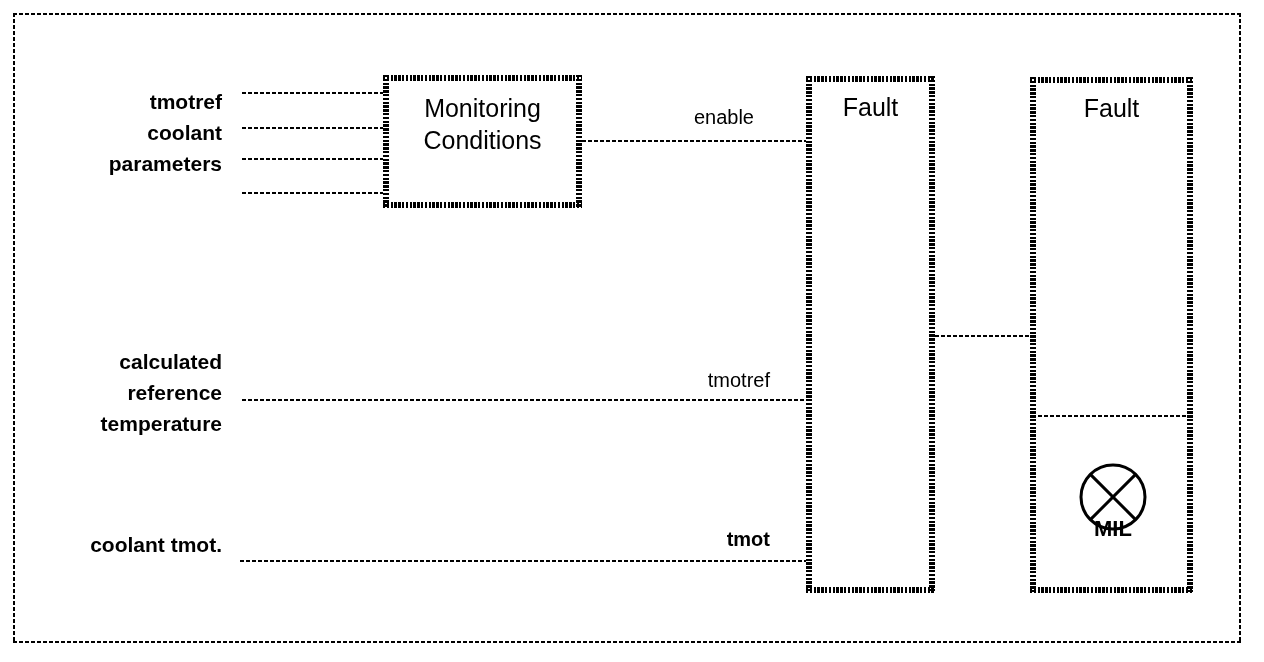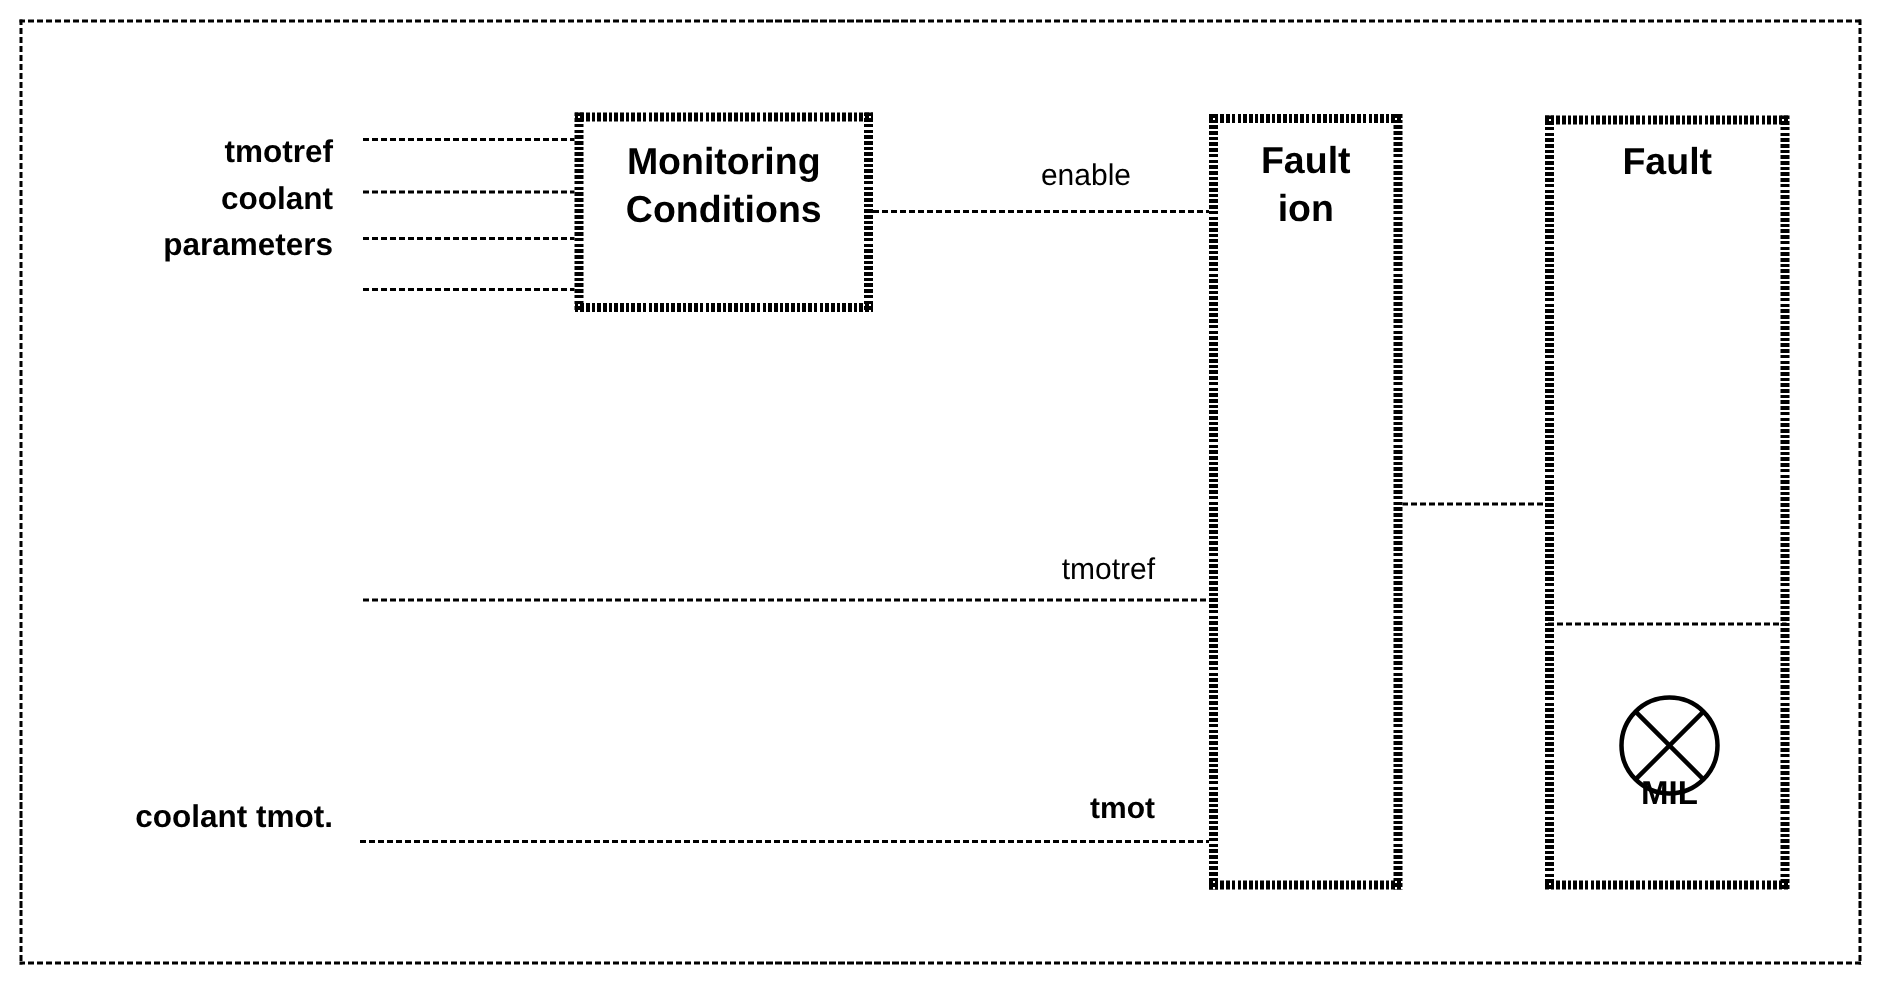--- a/index.html
+++ b/index.html
@@ -35,21 +35,21 @@
       repeating-linear-gradient(90deg,  #000 0 2.4px, transparent 2.4px 3.8px) left bottom / 100% 6px no-repeat,
       repeating-linear-gradient(180deg, #000 0 2.4px, transparent 2.4px 3.8px) left top    / 6px 100% no-repeat,
       repeating-linear-gradient(180deg, #000 0 2.4px, transparent 2.4px 3.8px) right top   / 6px 100% no-repeat;
   }
   .box-title {
     position: absolute;
     left: 0; right: 0;
     text-align: center;
     font-size: 25px;
     line-height: 32px;
-    font-weight: bold;
+    font-weight: normal;
     white-space: nowrap;
   }
   
   .hline {
     position: absolute;
     height: 2px;
     background: repeating-linear-gradient(90deg, #000 0 4px, transparent 4px 6px);
   }
   .lbl-bold {
     position: absolute;
@@ -88,20 +88,25 @@
 <div class="canvas">
 
   <div class="frame"></div>
 
   <div class="lbl-bold" style="top: 86px; right: 1042px;">
     <div>tmotref</div>
     <div>coolant</div>
     <div>parameters</div>
   </div>
 
+  <div class="lbl-bold" style="top: 346px; right: 1042px;">
+    <div>calculated</div>
+    <div>reference</div>
+    <div>temperature</div>
+  </div>
 
   <div class="lbl-bold" style="top: 529px; right: 1042px;">coolant tmot.</div>
 
   <div class="lbl-signal" style="top: 105px; right: 510px;">enable</div>
   <div class="lbl-signal" style="top: 368px; right: 494px;">tmotref</div>
   <div class="lbl-signal" style="top: 527px; right: 494px; font-weight: bold;">tmot</div>
 
   <div class="hline" style="left: 242px; top: 92px;  width: 141px;"></div>
   <div class="hline" style="left: 242px; top: 127px; width: 141px;"></div>
   <div class="hline" style="left: 242px; top: 158px; width: 141px;"></div>
@@ -120,21 +125,20 @@
   <div class="box" style="left: 383px; top: 75px; width: 199px; height: 133px;">
     <div class="box-title" style="top: 17px;">
       <div>Monitoring</div>
       <div>Conditions</div>
     </div>
   </div>
 
   <div class="box" style="left: 806px; top: 76px; width: 129px; height: 517px;">
     <div class="box-title" style="top: 15px;">
       <div>Fault</div>
-      <div>ion</div>
     </div>
   </div>
 
   <div class="box" style="left: 1030px; top: 77px; width: 163px; height: 516px;">
     <div class="box-title" style="top: 15px;">
       <div>Fault</div>
     </div>
   </div>
 
   <svg class="mil-lamp" width="70" height="70" viewBox="0 0 70 70">

